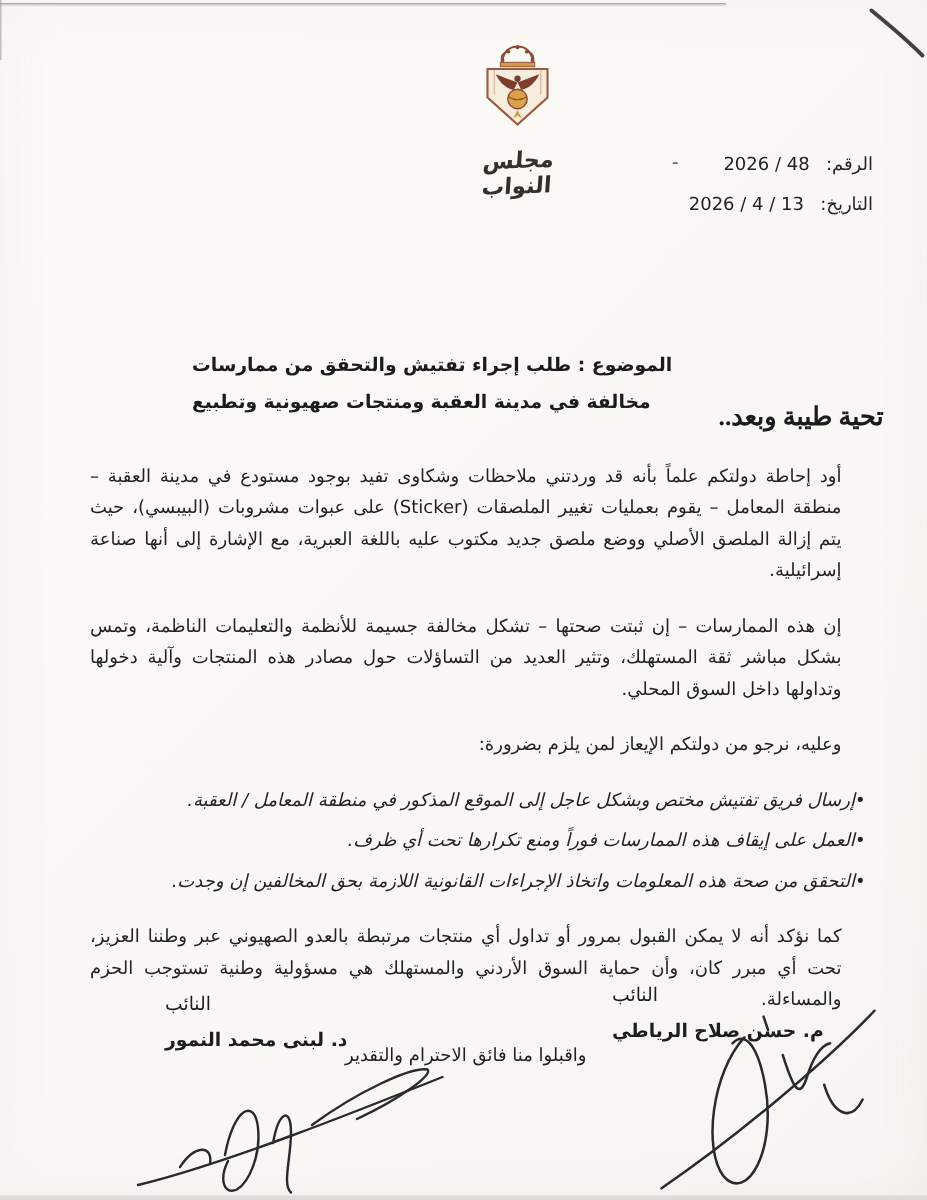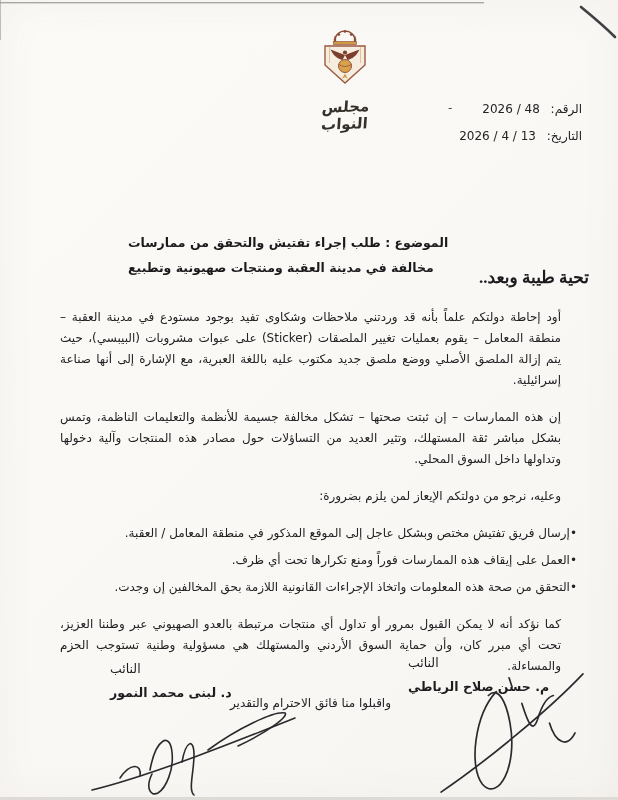--- a/index.html
+++ b/index.html
@@ -50,21 +50,21 @@
 
   .body-flow{
     position:absolute;top:291px;right:41px;width:533px;
     direction:rtl;font-size:12px;line-height:21px;color:#222225;
   }
   .body-flow p{margin:16px;}
   .para{text-align:justify;text-align-last:right;}
   .p1{margin-bottom:10px;}
   .p2{margin-bottom:10px;}
   .intro{margin-bottom:12px;}
-  .bullet-row{margin-bottom:6px;text-align:right;}
+  .bullet-row{margin-bottom:6px;text-align:right;font-style:italic;}
   .bullet-dot{display:inline;}
   .p3{margin-top:2px;margin-bottom:8px;}
   .closing{text-align:center;margin-top:2px;}
 
   .sig-col{position:absolute;direction:rtl;text-align:left;font-size:12.5px;color:#1d1d20;}
   .sig-right{top:655px;left:408px;width:180px;}
   .sig-left{top:661px;left:110px;width:180px;}
   .sig-title{font-weight:normal;margin-bottom:9px;}
   .sig-name{font-weight:bold;white-space:nowrap;}
   .sig-svg-right{position:absolute;top:662px;left:432px;width:160px;height:138px;}

